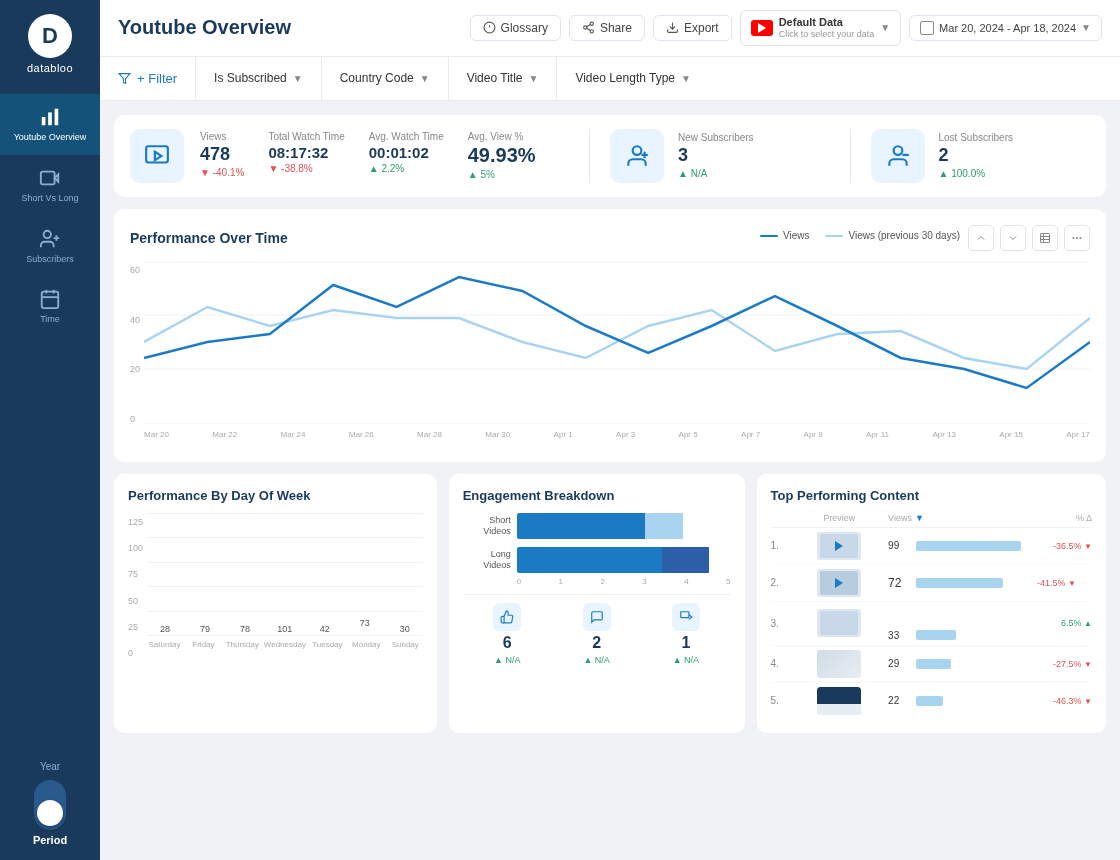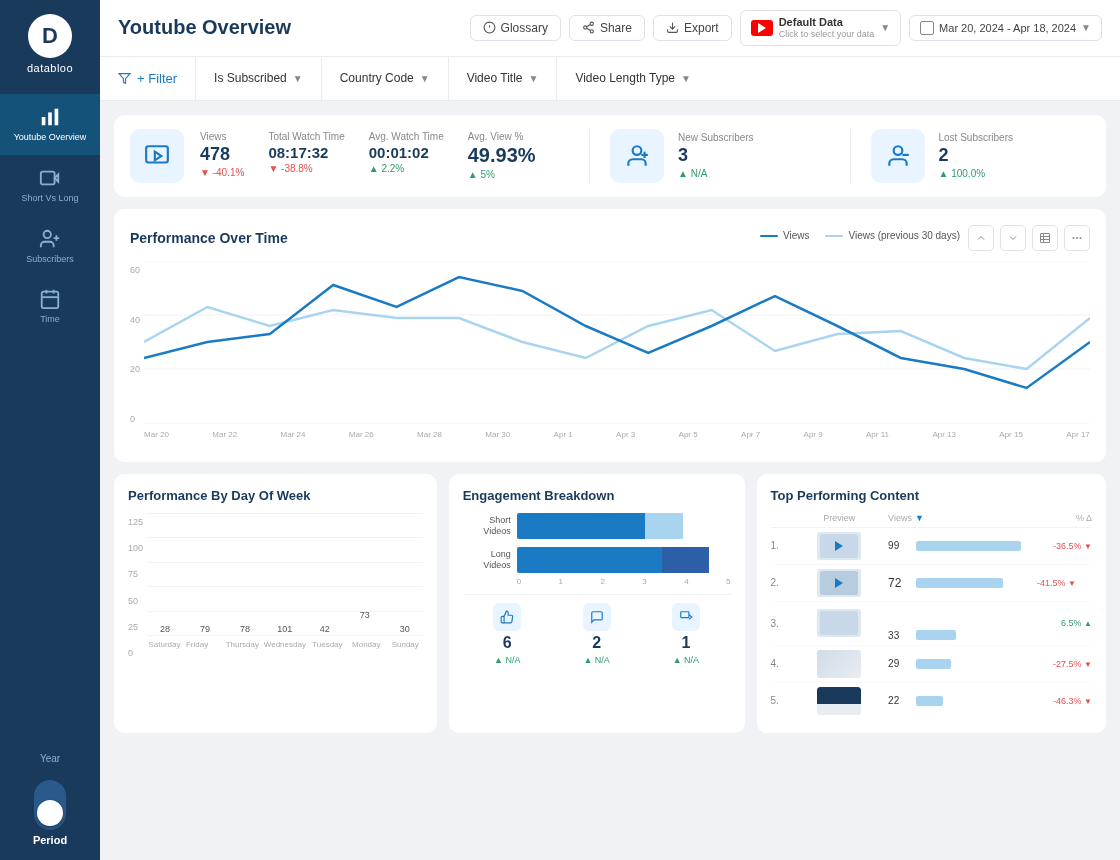--- a/index.html
+++ b/index.html
@@ -8,21 +8,21 @@
     
     .sidebar { width: 100px; background: #1a3a5c; display: flex; flex-direction: column; align-items: center; padding: 0; min-height: 860px; }
     .sidebar-logo { width: 100%; display: flex; flex-direction: column; align-items: center; padding: 14px 0 10px; background: #1a3a5c; }
     .logo-circle { width: 44px; height: 44px; background: #fff; border-radius: 50%; display: flex; align-items: center; justify-content: center; }
     .logo-d { font-size: 22px; font-weight: 900; color: #1a3a5c; }
     .logo-text { color: #fff; font-size: 11px; margin-top: 4px; letter-spacing: 0.5px; }
     .sidebar-nav { width: 100%; display: flex; flex-direction: column; align-items: center; flex: 1; padding-top: 10px; }
     .nav-item { width: 100%; display: flex; flex-direction: column; align-items: center; padding: 12px 0; cursor: pointer; color: #8ab0d0; font-size: 10px; gap: 4px; }
     .nav-item.active { background: #14527a; color: #fff; }
     .nav-item svg { width: 22px; height: 22px; }
-    .sidebar-footer { width: 100%; display: flex; flex-direction: column; align-items: center; padding: 10px 8px 14px; gap: 16px; }
+    .sidebar-footer { width: 100%; display: flex; flex-direction: column; align-items: center; padding: 10px 8px 14px; gap: 8px; }
     .period-label { color: #8ab0d0; font-size: 10px; }
     .toggle-wrap { display: flex; flex-direction: column; align-items: center; gap: 4px; }
     .toggle-track { width: 32px; height: 50px; background: #2a5a8c; border-radius: 16px; position: relative; display: flex; justify-content: center; }
     .toggle-knob { width: 26px; height: 26px; background: #fff; border-radius: 50%; position: absolute; bottom: 4px; left: 3px; box-shadow: 0 2px 4px rgba(0,0,0,0.3); }
     .toggle-text { color: #fff; font-size: 11px; font-weight: 600; }
 
     
     .main { flex: 1; display: flex; flex-direction: column; overflow: hidden; background: #f0f2f5; }
 
     
@@ -407,33 +407,33 @@
                 <span style="font-size:9px;color:#555;margin-bottom:2px;">101</span>
                 <div style="width:20px;height:81%;background:#6baed6;border-radius:3px 3px 0 0;"></div>
               </div>
 
               <div style="flex:1;display:flex;flex-direction:column;align-items:center;position:relative;">
                 <span style="font-size:9px;color:#555;margin-bottom:2px;">42</span>
                 <div style="width:20px;height:71%;background:#6baed6;border-radius:3px 3px 0 0;"></div>
               </div>
 
               <div style="flex:1;display:flex;flex-direction:column;align-items:center;position:relative;">
-                <span style="font-size:9px;color:#555;margin-bottom:16px;">73</span>
+                <span style="font-size:9px;color:#555;margin-bottom:8px;">73</span>
                 <div style="width:20px;height:58%;background:#6baed6;border-radius:3px 3px 0 0;"></div>
               </div>
 
               <div style="flex:1;display:flex;flex-direction:column;align-items:center;position:relative;">
                 <span style="font-size:9px;color:#555;margin-bottom:2px;">30</span>
                 <div style="width:20px;height:24%;background:#6baed6;border-radius:3px 3px 0 0;"></div>
               </div>
             </div>
 
             <div style="display:flex;gap:4px;margin-top:4px;">
               <div style="flex:1;text-align:center;font-size:8px;color:#aaa;line-height:1.2;">Saturday</div>
-              <div style="flex:1;font-size:8px;color:#aaa;line-height:1.2;">Friday</div>
+              <div style="flex:1;text-align:center;font-size:8px;color:#aaa;line-height:1.2;">Friday</div>
               <div style="flex:1;text-align:center;font-size:8px;color:#aaa;line-height:1.2;">Thursday</div>
               <div style="flex:1;text-align:center;font-size:8px;color:#aaa;line-height:1.2;">Wednesday</div>
               <div style="flex:1;text-align:center;font-size:8px;color:#aaa;line-height:1.2;">Tuesday</div>
               <div style="flex:1;text-align:center;font-size:8px;color:#aaa;line-height:1.2;">Monday</div>
               <div style="flex:1;text-align:center;font-size:8px;color:#aaa;line-height:1.2;">Sunday</div>
             </div>
           </div>
         </div>
       </div>
 

